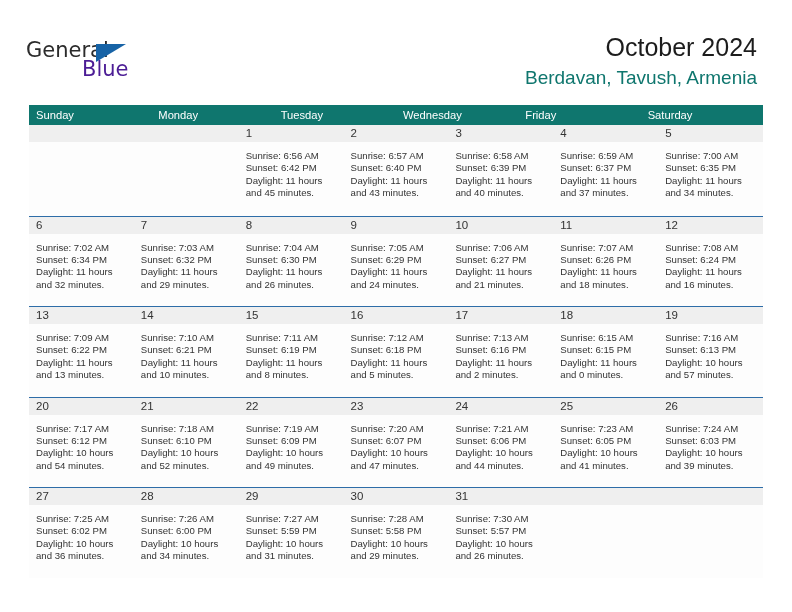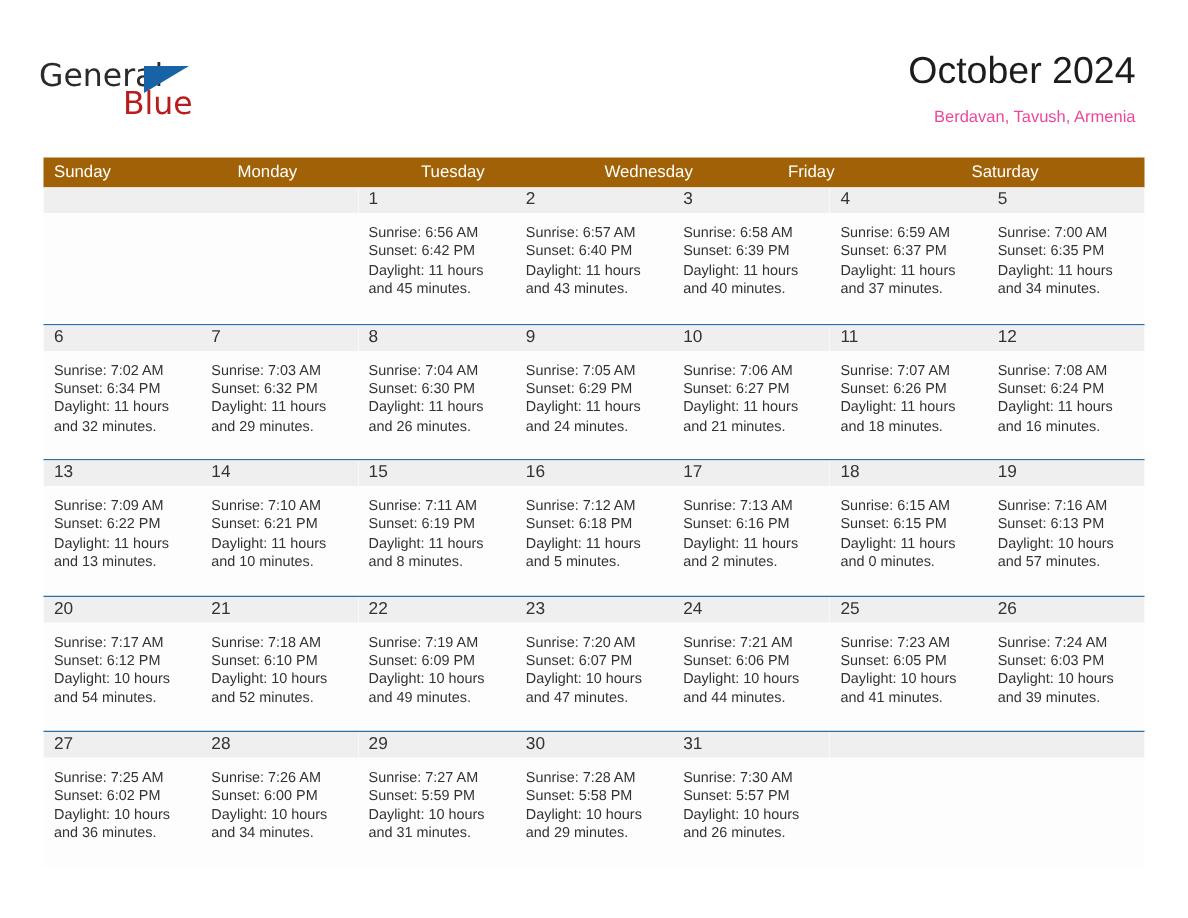--- a/index.html
+++ b/index.html
@@ -44,21 +44,21 @@
     font-size: 21px;
     letter-spacing: 0px;
     color: #2b2b2b;
     font-family: "DejaVu Sans", sans-serif;
   }
   .logo-blue {
     position: absolute;
     left: 56px;
     top: 19px;
     font-size: 21px;
-    color: #b91c1c;
+    color: #4c1d95;
     font-family: "DejaVu Sans", sans-serif;
   }
   .logo-triangle {
     position: absolute;
     left: 70px;
     top: 6px;
     width: 0;
     height: 0;
     border-left: 30px solid #1763a6;
     border-bottom: 18px solid transparent;
@@ -71,37 +71,37 @@
     text-align: right;
   }
   .cal-title {
     font-size: 25px;
     font-weight: normal;
     color: #1c1c1c;
     line-height: 30px;
     white-space: nowrap;
   }
   .cal-subtitle {
-    font-size: 11px;
-    color: #ec4899;
+    font-size: 19px;
+    color: #0f766e;
     line-height: 20px;
     margin-top: 6px;
     white-space: nowrap;
   }
 
   
   .calendar {
     position: absolute;
     left: 29px;
     top: 105px;
     width: 734px;
   }
   .weekday-row {
     display: flex;
-    background: #a16207;
+    background: #0f766e;
   }
   .weekday {
     flex: 1 1 0;
     box-sizing: border-box;
     padding: 4px 0 4px 7px;
     font-size: 11.2px;
     color: #ffffff;
     height: 20px;
     line-height: 13px;
     overflow: hidden;

